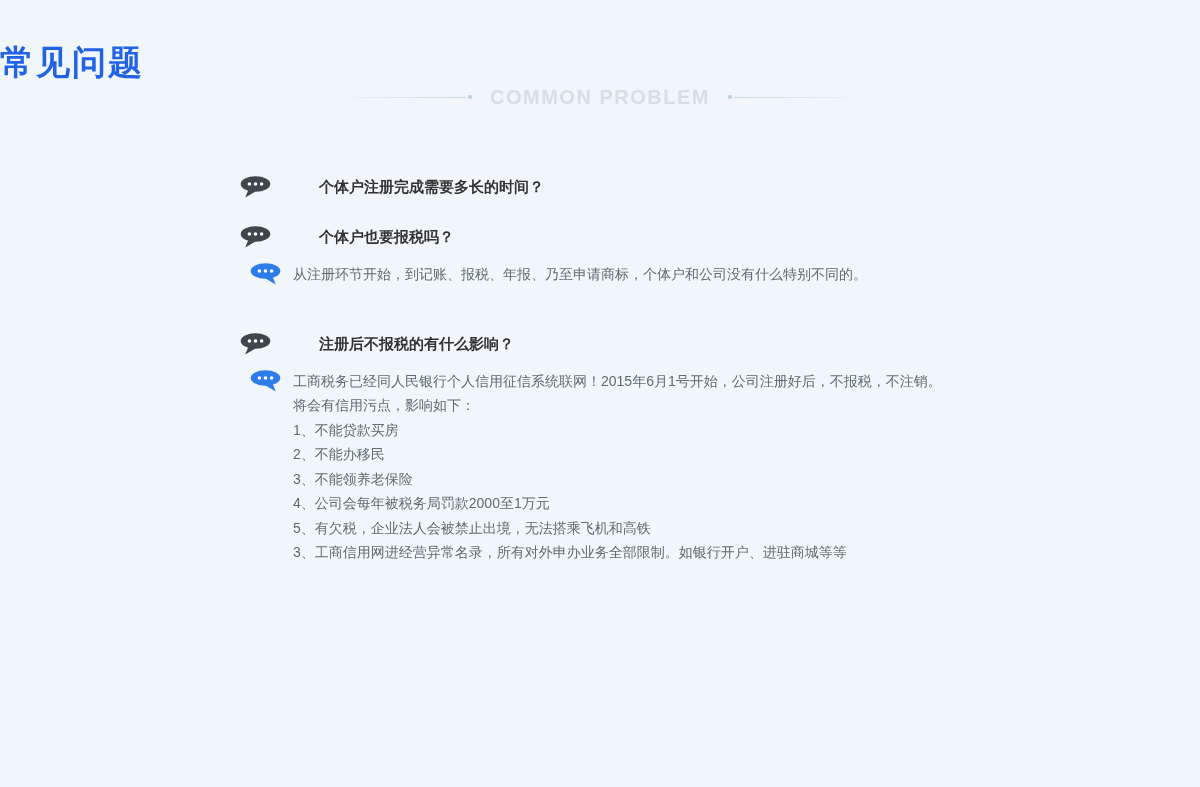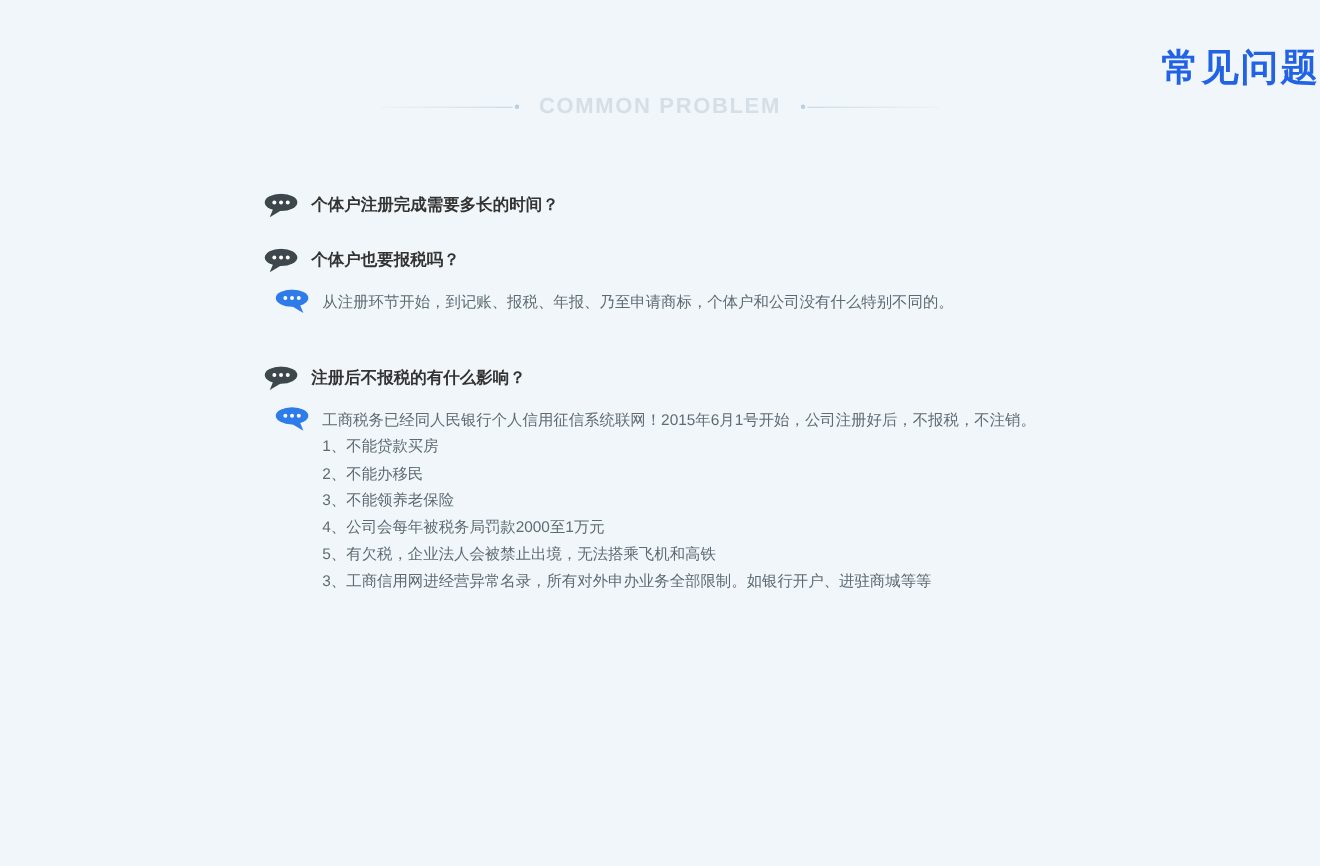--- a/index.html
+++ b/index.html
@@ -15,21 +15,21 @@
   *{margin:0;padding:0;box-sizing:border-box;}
   html,body{width:1200px;height:787px;}
   body{
     background:var(--bg);
     font-family:"Liberation Sans","DejaVu Sans",sans-serif;
     overflow:hidden;
   }
   .page{position:relative;width:1200px;height:787px;}
 
   
-  .header{padding-top:42px;text-align:right;}
+  .header{padding-top:42px;text-align:left;}
   .title{
     font-size:34px;
     line-height:40px;
     font-weight:bold;
     letter-spacing:2px;
     color:var(--title-blue);
   }
   .subtitle-row{
     margin-top:7px;
     height:16px;
@@ -52,21 +52,21 @@
     width:4px;height:4px;border-radius:50%;
     background:#b9cfe0;
   }
   .deco-dot.left{margin-left:2px;}
   .deco-dot.right{margin-right:2px;}
 
   
   .faq{width:720px;margin:70px auto 0;}
   .faq-item:nth-child(1){margin-bottom:26px;}
   .faq-item:nth-child(2){margin-bottom:45px;}
-  .q-row{display:flex;align-items:center;}
+  .q-row{display:flex;align-items:center;gap:36px;}
   .q-icon{flex:0 0 auto;margin-top:1px;}
   .q-icon svg,.a-icon svg{display:block;}
   .q-text{
     margin-left:12px;
     font-size:15px;
     font-weight:bold;
     color:var(--q-text);
     line-height:24px;
   }
   .a-row{display:flex;align-items:flex-start;margin-top:13px;margin-left:10px;}
@@ -158,20 +158,21 @@
         <svg width="31" height="23" viewBox="0 0 31 23">
           <ellipse cx="15.5" cy="8" rx="14.8" ry="7.8" fill="#2d7ce9"></ellipse>
           <path d="M22.5 13.5 L25.8 21.6 L15.5 15.4 Z" fill="#2d7ce9"></path>
           <circle cx="9.4" cy="8" r="1.8" fill="#ffffff"></circle>
           <circle cx="15.5" cy="8" r="1.8" fill="#ffffff"></circle>
           <circle cx="21.6" cy="8" r="1.8" fill="#ffffff"></circle>
         </svg>
       </span>
       <span class="a-lines">
             <div class="a-line">工商税务已经同人民银行个人信用征信系统联网！2015年6月1号开始，公司注册好后，不报税，不注销。</div>
+            <div class="a-line">将会有信用污点，影响如下：</div>
             <div class="a-line">1、不能贷款买房</div>
             <div class="a-line">2、不能办移民</div>
             <div class="a-line">3、不能领养老保险</div>
             <div class="a-line">4、公司会每年被税务局罚款2000至1万元</div>
             <div class="a-line">5、有欠税，企业法人会被禁止出境，无法搭乘飞机和高铁</div>
             <div class="a-line">3、工商信用网进经营异常名录，所有对外申办业务全部限制。如银行开户、进驻商城等等</div>
           </span>
     </div>
   </div>
 </div>

